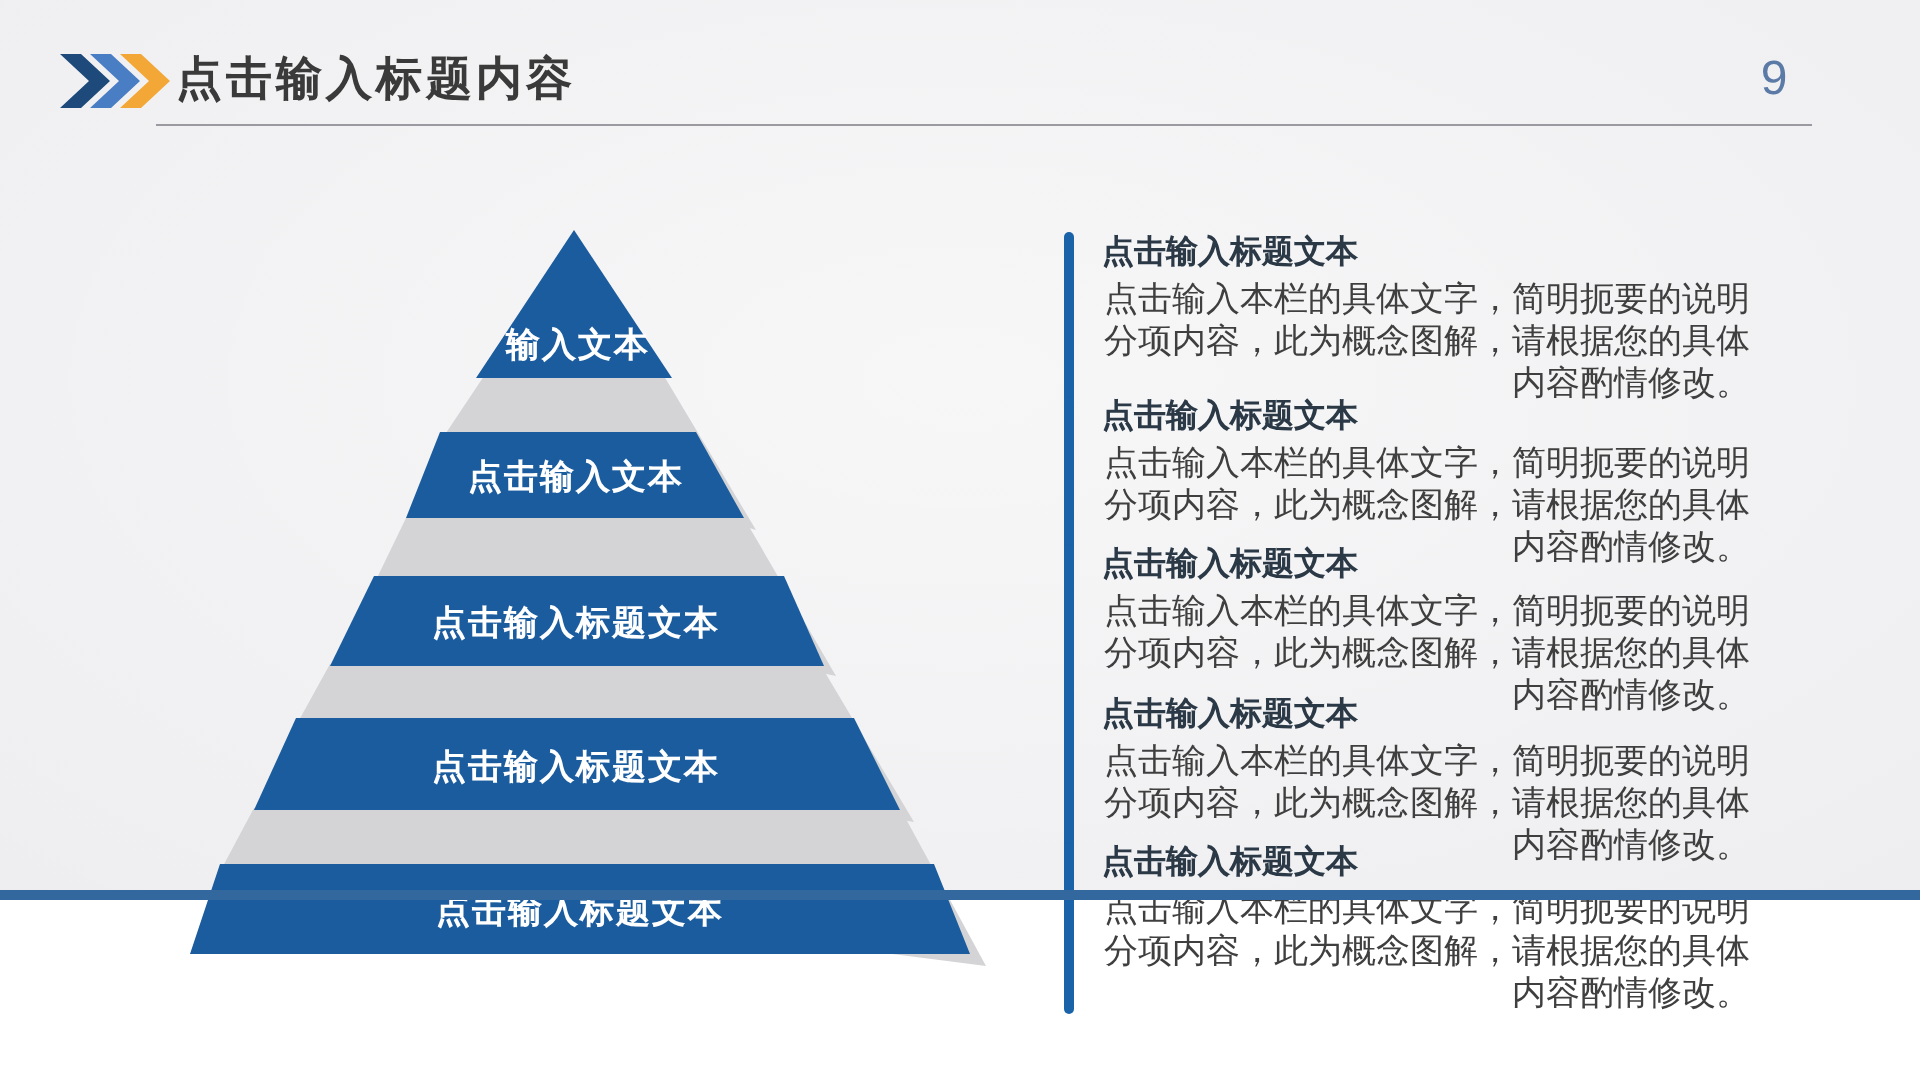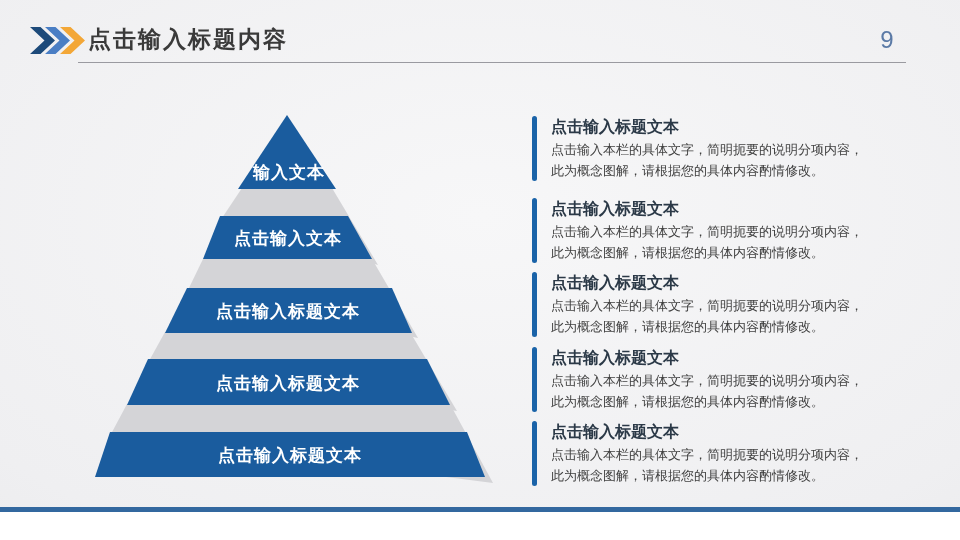--- a/index.html
+++ b/index.html
@@ -1,21 +1,21 @@
 <!DOCTYPE html>
 <html><head>
 <meta charset="utf-8">
 <style>
   html,body{margin:0;padding:0;}
   body{
     width:960px;height:540px;overflow:hidden;
     font-family:"Liberation Sans","DejaVu Sans",sans-serif;
   }
   .slide{
-    position:relative;width:960px;height:512px;
+    position:relative;width:960px;height:450px;
     background:radial-gradient(120% 130% at 50% 42%, #f7f7f8 0%, #efeff1 55%, #e2e2e5 100%);
   }
 
   
   .header{position:absolute;left:0;top:0;width:960px;height:70px;}
   .chevrons{position:absolute;left:30px;top:27px;height:27px;display:flex;}
   .chev{
     width:25px;height:27px;margin-right:-10px;
     clip-path:polygon(0 0,42% 0,100% 50%,42% 100%,0 100%,58% 50%);
   }
@@ -45,22 +45,23 @@
     position:absolute;left:532px;width:360px;display:flex;align-items:stretch;
   }
   .entry-bar{
     width:5px;min-height:56px;border-radius:3px;margin-right:14px;flex:none;
   }
   .entry-body-wrap{padding-top:1px;}
   .entry-title{
     font-size:16px;font-weight:bold;color:#2b3947;line-height:20px;margin-bottom:2px;
   }
   .entry-text{
-    font-size:13px;color:#3f3f3f;line-height:21px;width:324px;
+    font-size:17px;color:#3f3f3f;line-height:21px;width:324px;
     line-break:strict;
+    text-align:right;
   }
 
   
   .bottom-bar{position:absolute;left:0;bottom:0;width:960px;height:5px;}
 </style>
 </head>
 <body>
 
 <div class="slide">
 

